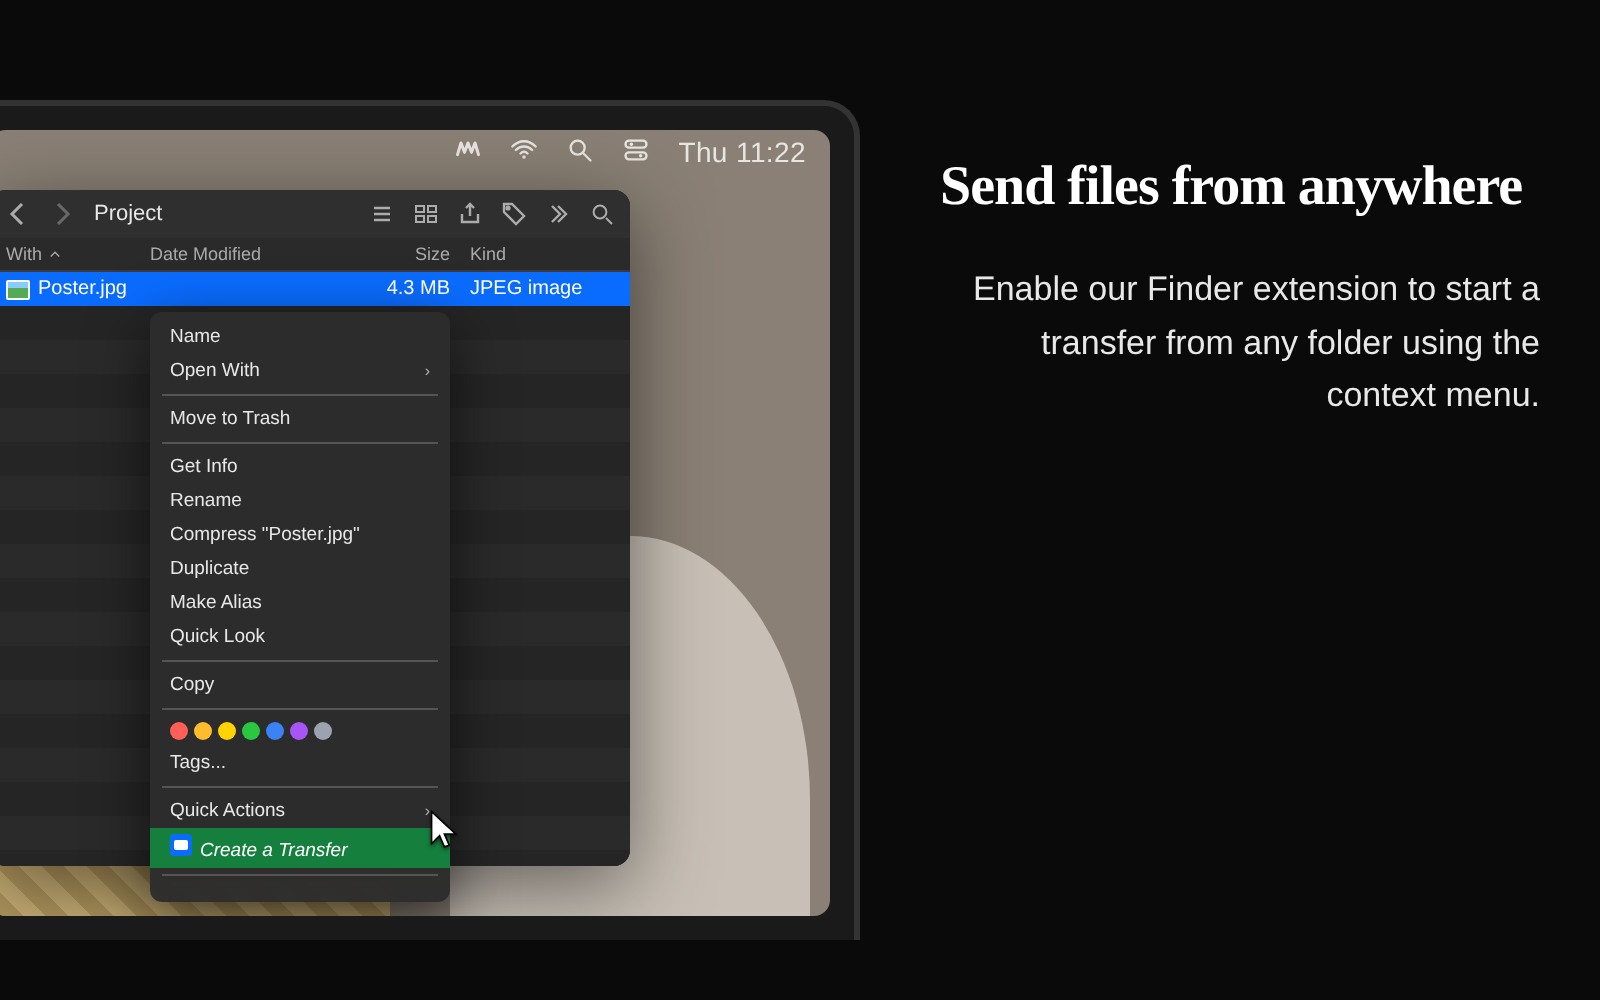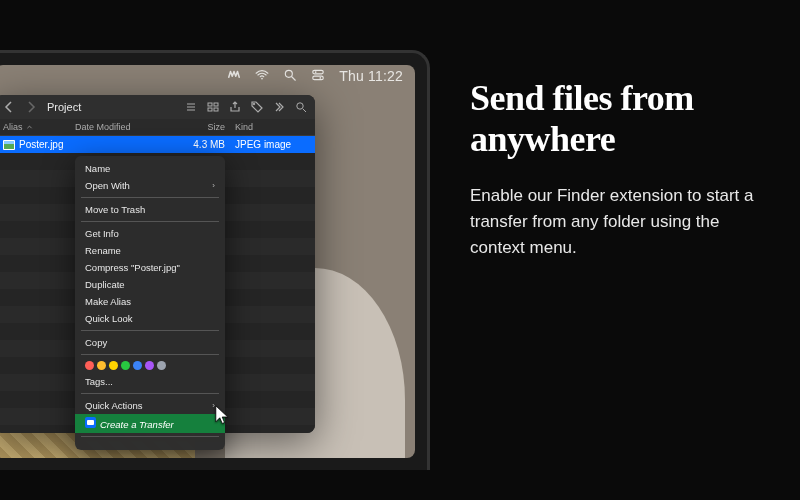--- a/index.html
+++ b/index.html
@@ -117,26 +117,27 @@
       width:16px; height:22px;
     }
     .cursor svg { filter: drop-shadow(0 1px 1px rgba(0,0,0,.6)); }
 
     .copy {
       position:absolute; left: 470px; top: 78px;
       width: 300px; color:#fff;
     }
     .copy h1 {
       font-family: Georgia, "Times New Roman", serif;
-      font-size: 36px; font-weight:700; letter-spacing:-.5px;
+      font-size: 28px; font-weight:700; letter-spacing:-.5px;
       line-height:1.15; margin-bottom:22px;
     }
     .copy p {
       font-size: 17px; line-height:1.55; font-weight:400;
       color:#e8e8e8;
+      text-align:right;
     }
   </style>
 </head>
 <body>
 
 <div class="laptop-frame">
   <div class="screen">
     <div class="wallpaper-shape-a"></div>
     <div class="wallpaper-shape-b"></div>
 
@@ -214,21 +215,21 @@
           </span>
         <span class="toolbtn">
             <svg viewBox="0 0 12 12">
               <circle cx="5" cy="5" r="3.2" stroke="#ccc" fill="none"></circle>
               <line x1="8" y1="8" x2="11" y2="11" stroke="#ccc"></line>
             </svg>
           </span>
       </div>
       <div class="col-headers">
         <div class="col-name">
-            <span>Alias</span>
+            <span>With</span>
             <svg width="7" height="7" viewBox="0 0 10 10">
               <path d="M2 6l3-3 3 3" stroke="#aaa" fill="none"></path>
             </svg>
           </div>
         <div class="col-date">Date Modified</div>
         <div class="col-size">Size</div>
         <div class="col-kind">Kind</div>
       </div>
       <div class="file-row">
         <div class="col-name">

